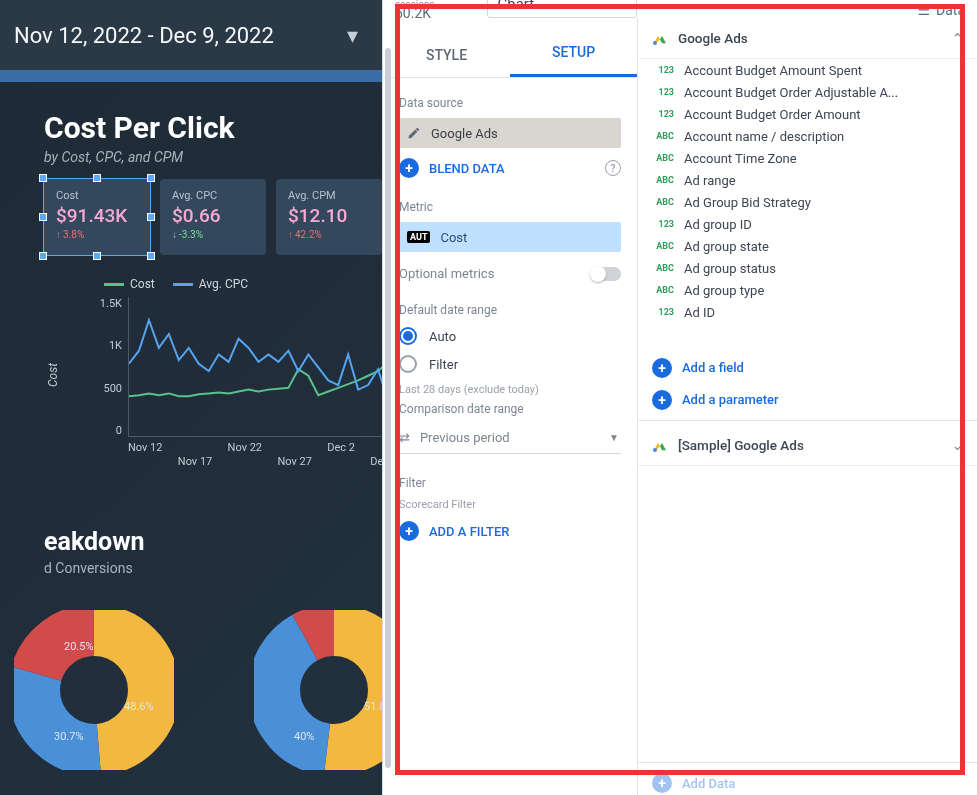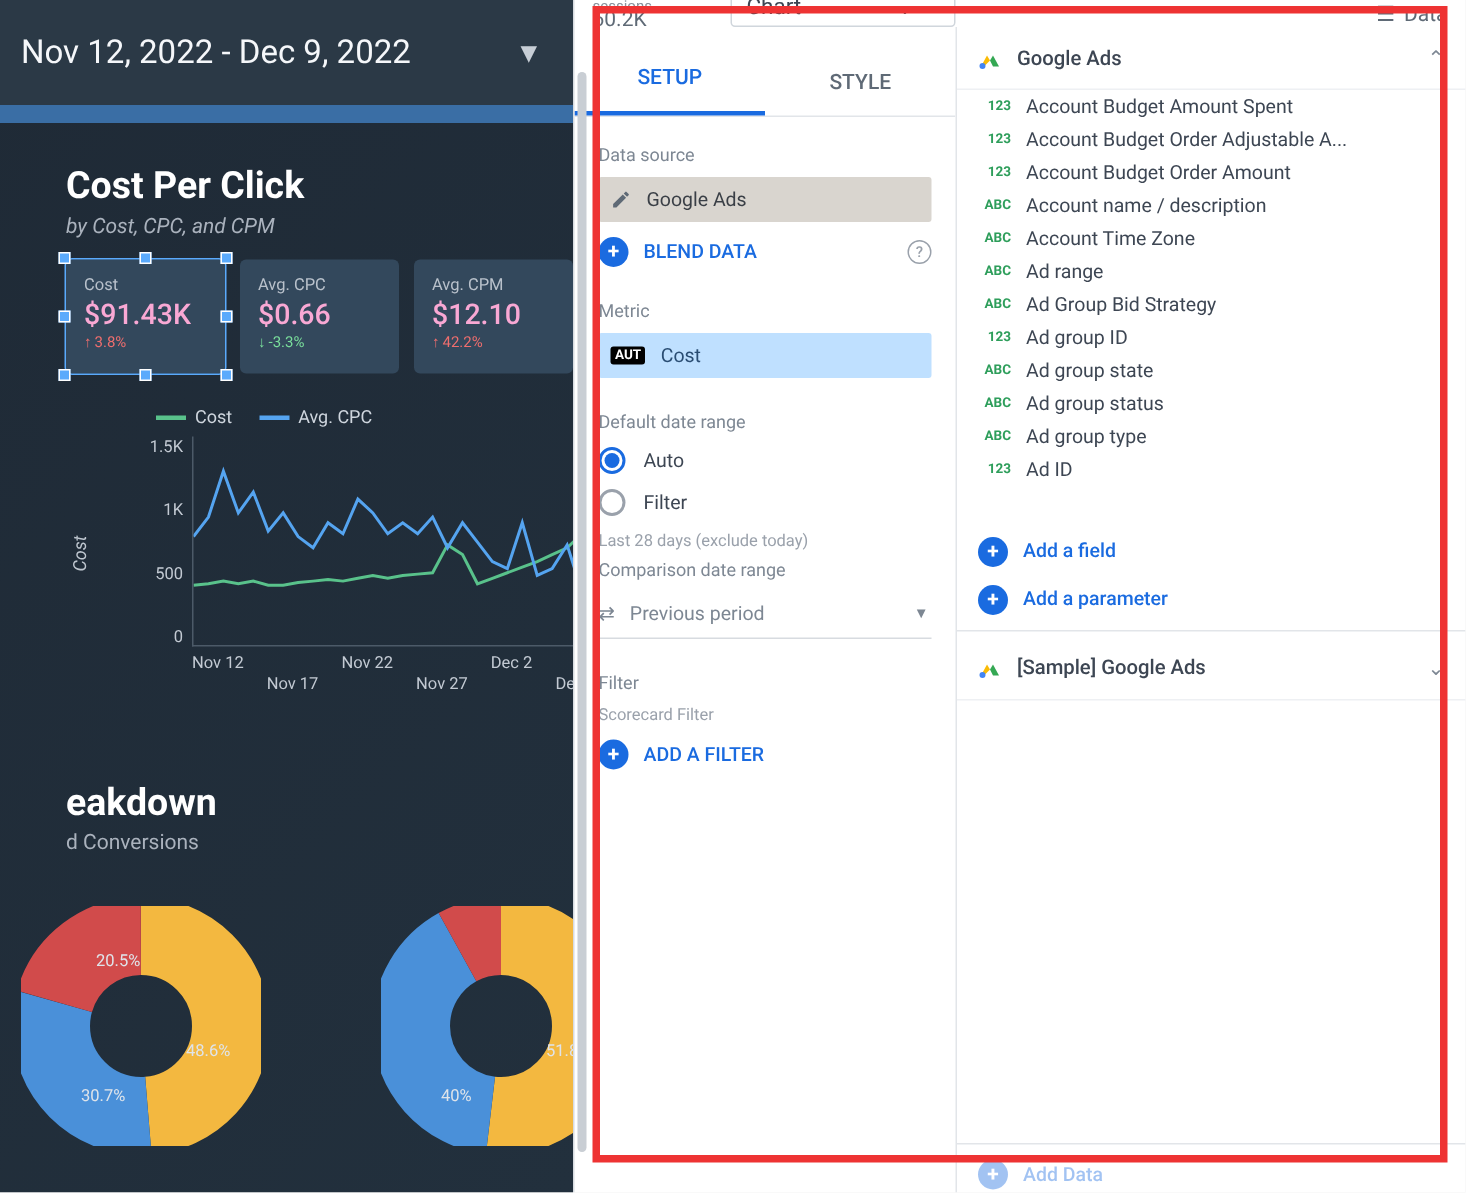--- a/index.html
+++ b/index.html
@@ -14,21 +14,21 @@
   }
   .date-bar {
     height:70px; background:#2b3946; display:flex; align-items:center;
     justify-content:space-between; padding:0 24px 0 14px;
     color:#f5f7fa; font-size:22px; font-weight:400;
   }
   .date-bar .arrow { color:#c7ced6; }
   .blue-strip { height:12px; background:#3a6ea5; }
 
   .section { padding:28px 0 0 44px; }
-  .section h1 { font-size:25px; font-weight:700; color:#fff; }
+  .section h1 { font-size:30px; font-weight:700; color:#fff; }
   .subtitle { font-size:14px; color:#aab2bd; margin:4px 0 14px; font-style:italic;}
 
   .cards { display:flex; gap:10px; margin-bottom:22px; }
   .card {
     background:#33485c; border-radius:4px; padding:10px 12px 14px;
     width:112px; height:76px; position:relative; color:#e6e9ed;
   }
   .card .label { font-size:11px; color:#b9c1cb; }
   .card .value { font-size:19px; font-weight:500; margin-top:2px; color:#f9a8d4;}
   .card .delta { font-size:10px; margin-top:2px; display:flex; align-items:center; gap:2px;}
@@ -271,22 +271,22 @@
       <span>Data</span>
     </div>
   </div>
 
   <div class="panel-body">
 
     <div class="setup-col">
       <div class="scrollbar-fake"></div>
 
       <div class="tabs">
+        <div class="tab">STYLE</div>
         <div class="tab active">SETUP</div>
-        <div class="tab">STYLE</div>
       </div>
 
       <div class="pgroup">
         <h4>Data source</h4>
         <div class="ds-row">
           <svg class="pencil" viewBox="0 0 24 24">
               <path fill="#5f6a76" d="M3 17.25V21h3.75L17.8 9.94l-3.75-3.75L3 17.25zM20.7 7.04a1 1 0 0 0 0-1.41l-2.34-2.34a1 1 0 0 0-1.41 0l-1.83 1.83 3.75 3.75 1.83-1.83z"></path>
             </svg>
           <span>Google Ads</span>
         </div>
@@ -295,20 +295,24 @@
           <span>BLEND DATA</span>
           <span class="info">?</span>
         </div>
       </div>
 
       <div class="pgroup">
         <h4>Metric</h4>
         <div class="metric-row">
           <span class="chip">AUT</span>
           <span>Cost</span>
+        </div>
+        <div class="toggle-row">
+          <span>Optional metrics</span>
+          <span class="toggle"></span>
         </div>
       </div>
 
       <div class="pgroup">
         <h4>Default date range</h4>
         <div class="radio-row">
           <span class="radio checked"></span>
           <span>Auto</span>
         </div>
         <div class="radio-row">

